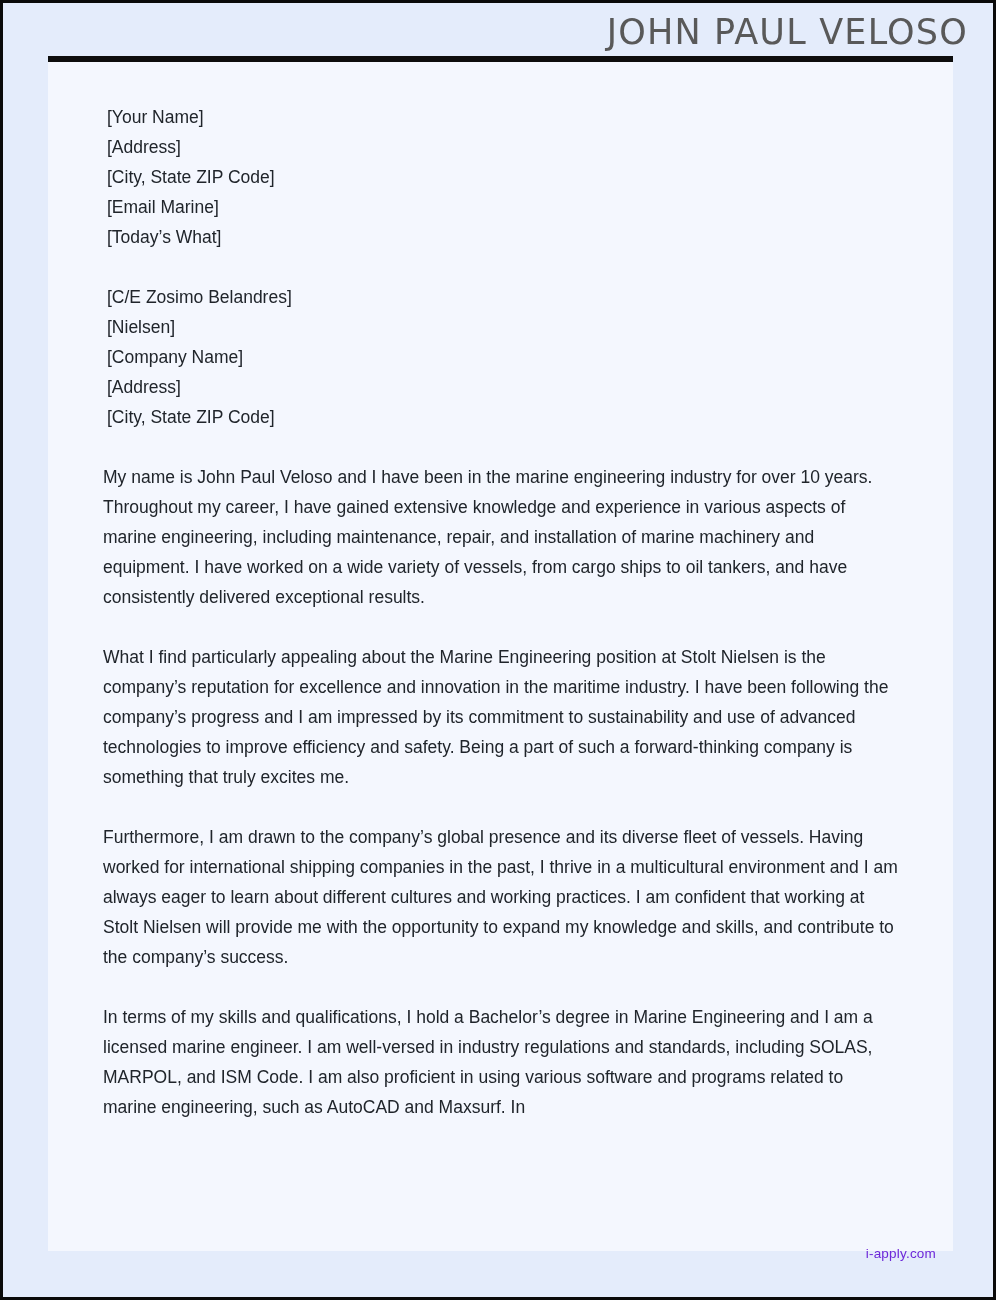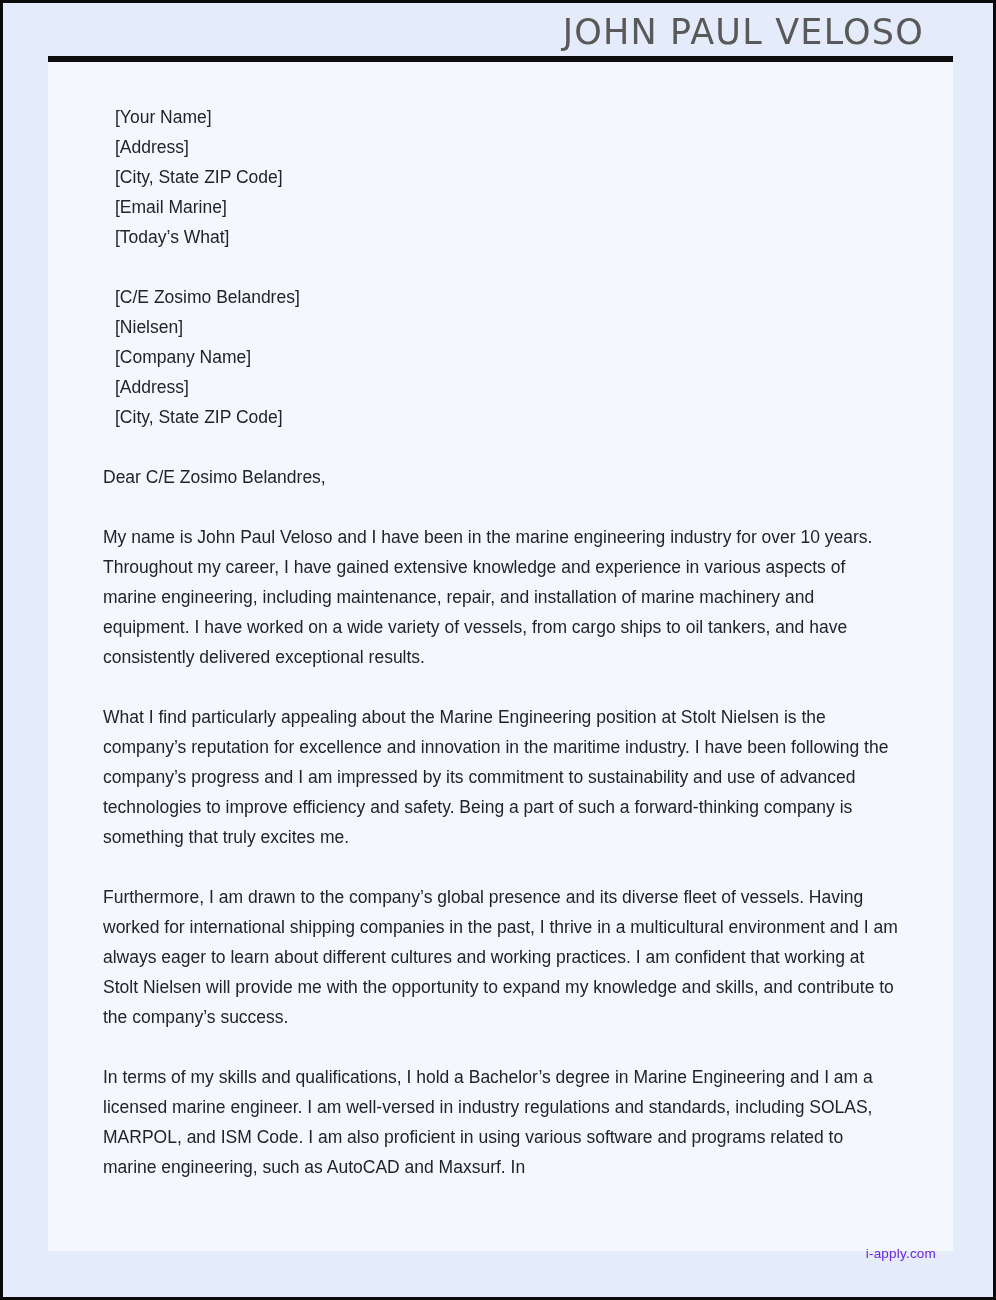--- a/index.html
+++ b/index.html
@@ -27,21 +27,21 @@
   .header {
     position: absolute;
     left: 3px;
     top: 3px;
     width: 990px;
     height: 52px;
     box-sizing: border-box;
     display: flex;
     align-items: center;
     justify-content: flex-end;
-    padding-right: 72px;
+    padding-right: 28px;
   }
   .header-name {
     font-family: "DejaVu Sans", sans-serif;
     font-size: 35px;
     letter-spacing: 1.2px;
     color: #595959;
     font-weight: 400;
     white-space: nowrap;
   }
   .letter-sheet {
@@ -55,21 +55,21 @@
     box-sizing: border-box;
     overflow: hidden;
   }
   .letter-body {
     padding: 40px 55px 0 55px;
     font-size: 17.5px;
     line-height: 30px;
     color: #20252b;
   }
   .block {
-    margin: 0 0 30px 12px;
+    margin: 0 0 30px 4px;
   }
   .line {
     white-space: pre-wrap;
   }
   .para {
     margin: 0 0 30px 0;
     text-align: left;
   }
   .watermark {
     position: absolute;
@@ -102,21 +102,20 @@
       </div>
 
       <div class="block">
         <div class="line">[C/E Zosimo Belandres]</div>
         <div class="line">[Nielsen]</div>
         <div class="line">[Company Name]</div>
         <div class="line">[Address]</div>
         <div class="line">[City, State ZIP Code]</div>
       </div>
 
-      <div class="para">Dear C/E Zosimo Belandres,</div>
 
       <div class="para">My name is John Paul Veloso and I have been in the marine engineering industry for over 10 years. Throughout my career, I have gained extensive knowledge and experience in various aspects of marine engineering, including maintenance, repair, and installation of marine machinery and equipment. I have worked on a wide variety of vessels, from cargo ships to oil tankers, and have consistently delivered exceptional results.</div>
       <div class="para">What I find particularly appealing about the Marine Engineering position at Stolt Nielsen is the company’s reputation for excellence and innovation in the maritime industry. I have been following the company’s progress and I am impressed by its commitment to sustainability and use of advanced technologies to improve efficiency and safety. Being a part of such a forward-thinking company is something that truly excites me.</div>
       <div class="para">Furthermore, I am drawn to the company’s global presence and its diverse fleet of vessels. Having worked for international shipping companies in the past, I thrive in a multicultural environment and I am always eager to learn about different cultures and working practices. I am confident that working at Stolt Nielsen will provide me with the opportunity to expand my knowledge and skills, and contribute to the company’s success.</div>
       <div class="para">In terms of my skills and qualifications, I hold a Bachelor’s degree in Marine Engineering and I am a licensed marine engineer. I am well-versed in industry regulations and standards, including SOLAS, MARPOL, and ISM Code. I am also proficient in using various software and programs related to marine engineering, such as AutoCAD and Maxsurf. In</div>
 
     </div>
   </div>
 
   <div class="watermark">i-apply.com</div>

